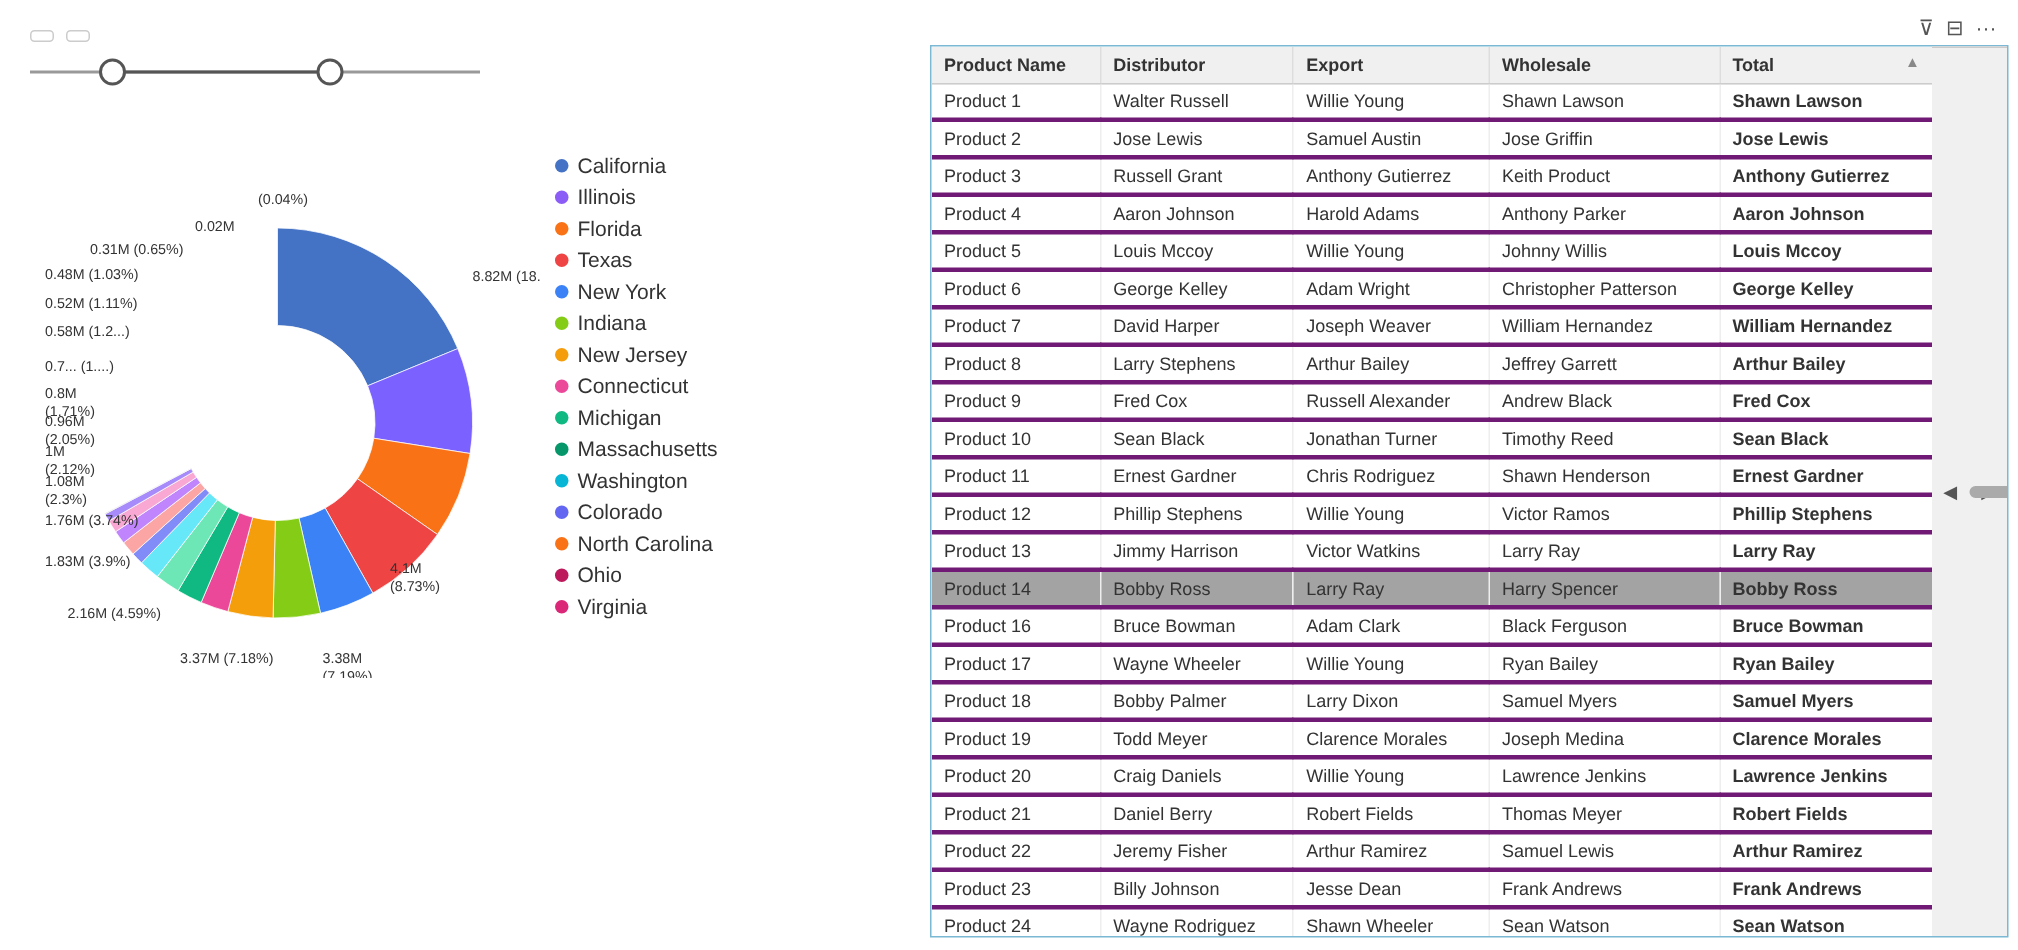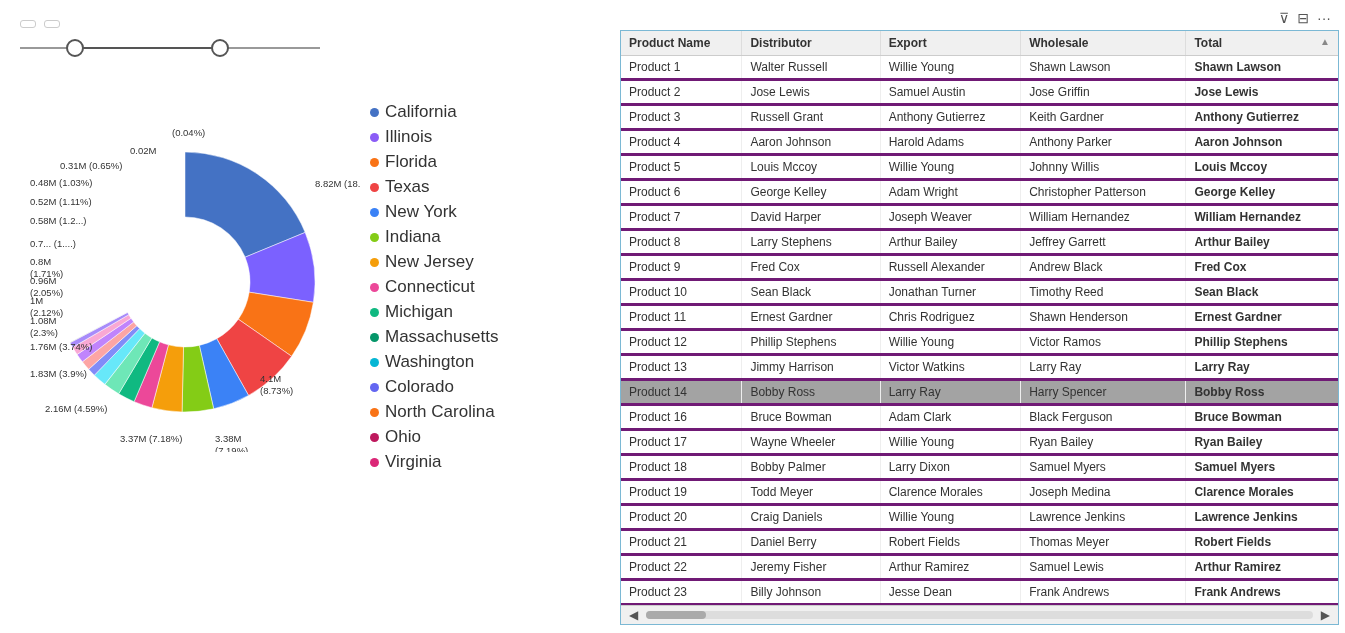--- a/index.html
+++ b/index.html
@@ -97,21 +97,21 @@
       top: 0; left: 0;
     }
     .legend-area {
       padding-top: 30px;
       padding-left: 10px;
     }
     .legend-item {
       display: flex;
       align-items: center;
       gap: 6px;
-      font-size: 17px;
+      font-size: 14px;
       color: #333;
       margin-bottom: 5px;
       text-align: right;
     }
     .legend-dot {
       width: 9px;
       height: 9px;
       border-radius: 50%;
       flex-shrink: 0;
     }
@@ -134,21 +134,21 @@
     .toolbar-icon {
       font-size: 14px;
       color: #555;
       cursor: pointer;
     }
     .table-container {
       border: 1.5px solid #7bb8d4;
       overflow: hidden;
       flex: 1;
       display: flex;
-      flex-direction: column;
+      flex-direction: row;
     }
     .data-table {
       border-collapse: collapse;
       width: 100%;
       font-size: 12px;
     }
     .data-table thead tr th {
       background: #f0f0f0;
       border-bottom: 1px solid #ccc;
       border-right: 1px solid #ddd;
@@ -392,21 +392,21 @@
               <td>Product 2</td>
               <td>Jose Lewis</td>
               <td>Samuel Austin</td>
               <td>Jose Griffin</td>
               <td>Jose Lewis</td>
             </tr>
             <tr>
               <td>Product 3</td>
               <td>Russell Grant</td>
               <td>Anthony Gutierrez</td>
-              <td>Keith Gardner</td>
+              <td>Keith Product</td>
               <td>Anthony Gutierrez</td>
             </tr>
             <tr>
               <td>Product 4</td>
               <td>Aaron Johnson</td>
               <td>Harold Adams</td>
               <td>Anthony Parker</td>
               <td>Aaron Johnson</td>
             </tr>
             <tr>

